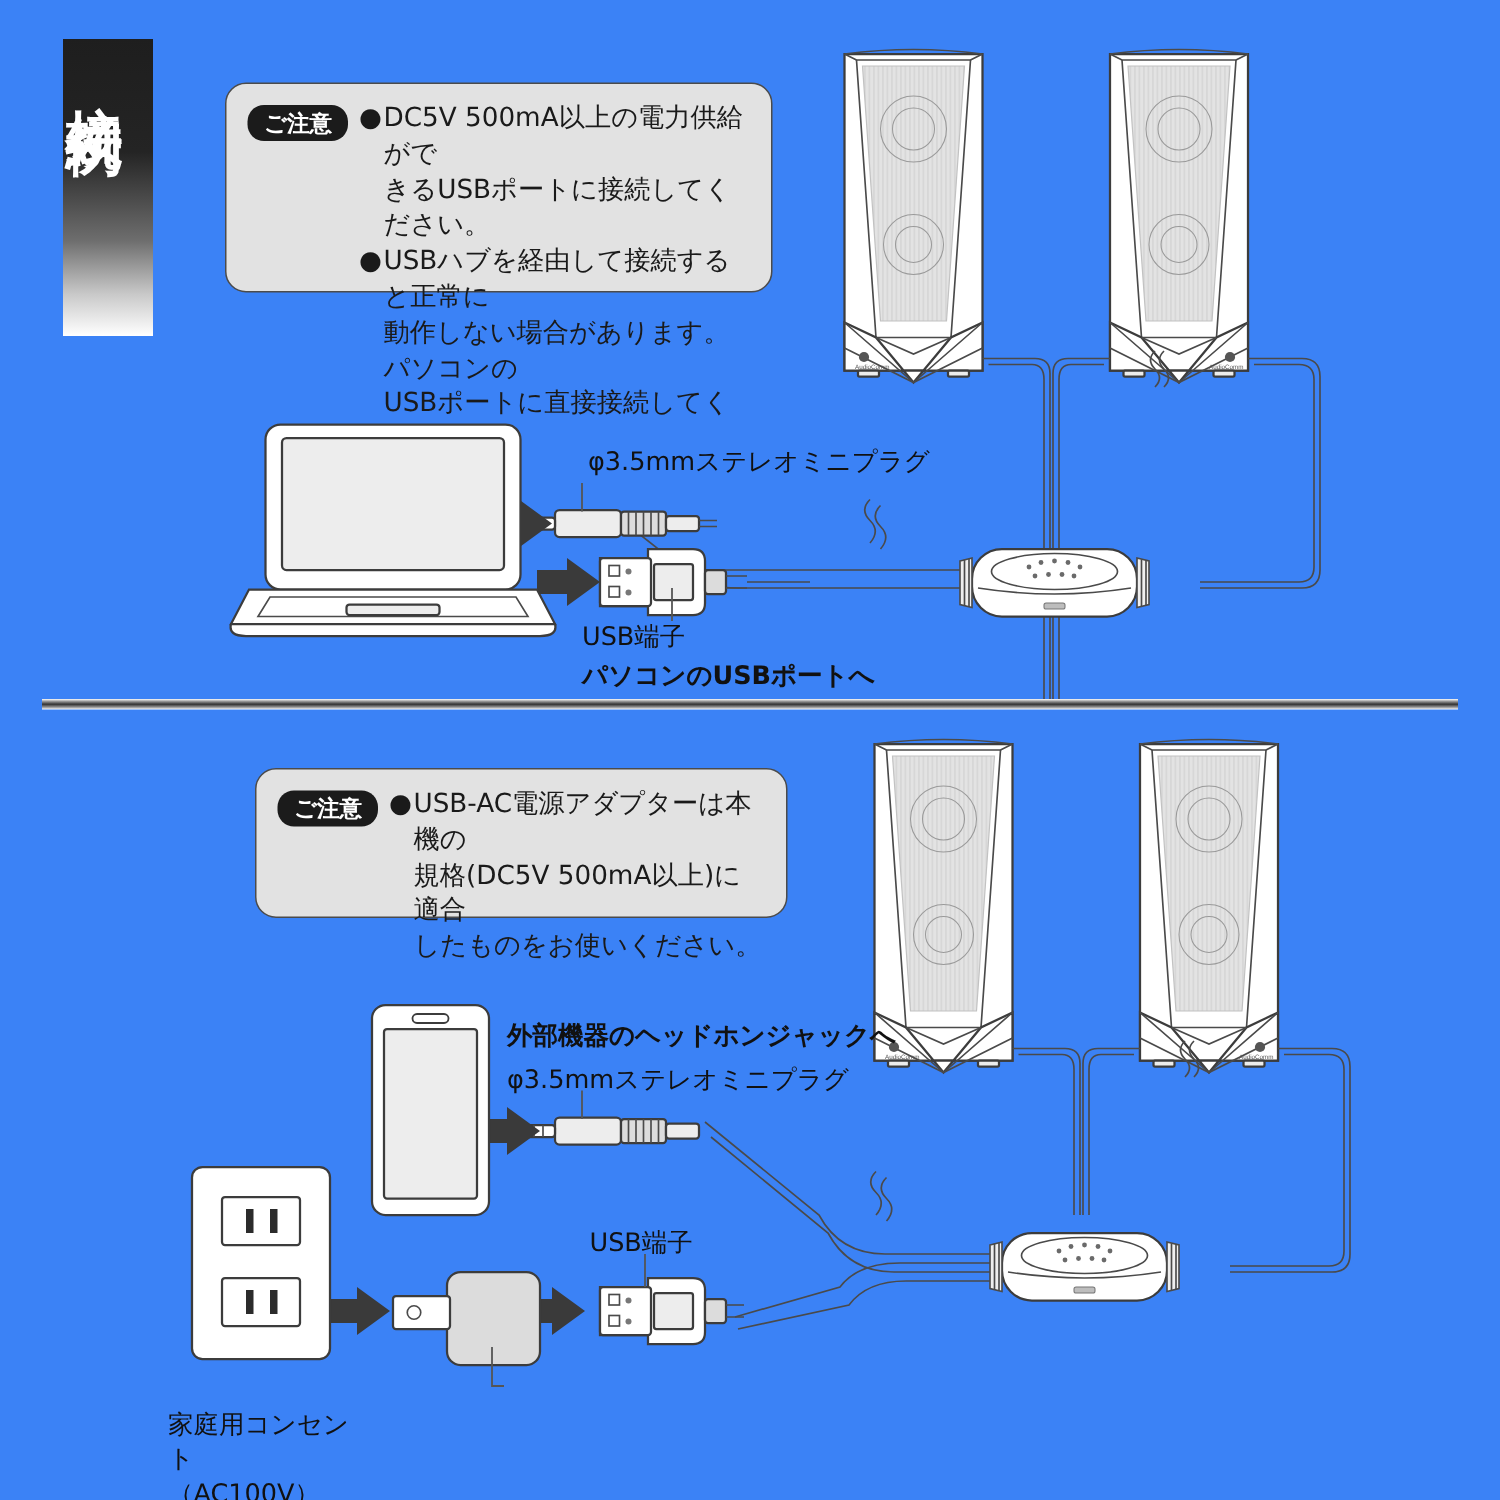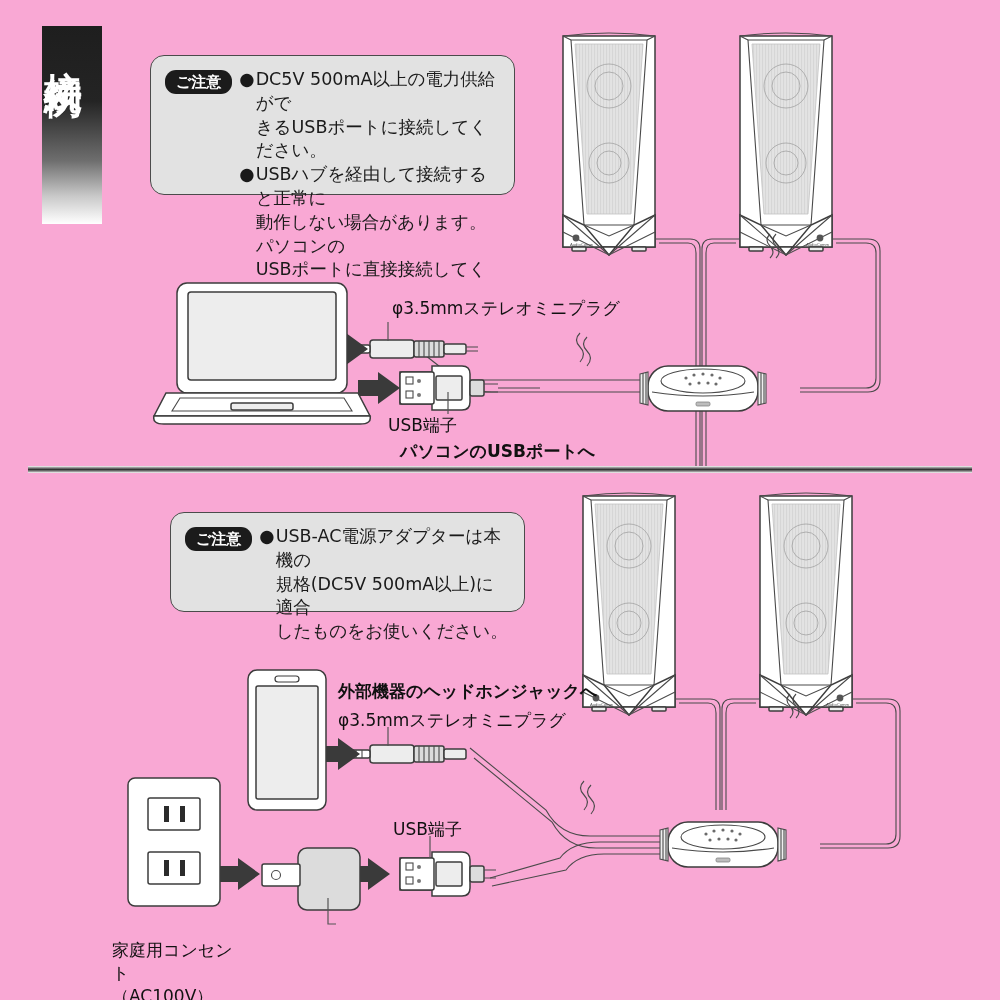--- a/index.html
+++ b/index.html
@@ -1,17 +1,17 @@
 <!DOCTYPE html>
 <html><head>
 <meta charset="utf-8">
 <style>
   html,body{margin:0;padding:0;background:#fff;}
   body{width:1000px;height:1000px;font-family:"Liberation Sans","DejaVu Sans",sans-serif;color:#1a1a1a;}
-  #page{position:relative;width:1000px;height:1000px;overflow:hidden;background:#f9a8d4;}
+  #page{position:relative;width:1000px;height:1000px;overflow:hidden;background:#3b82f6;}
 
   
   .section-tab{
     position:absolute;
     width:60px;
     background:linear-gradient(to bottom,#1e1e1e 0%,#242424 38%,#6e6e6e 68%,#c9c9c9 86%,#ffffff 100%);
   }
   .section-tab .tab-text{
     display:block;
     writing-mode:vertical-rl;
@@ -245,21 +245,21 @@
       <rect class="fill-lt" x="188" y="292" width="148" height="88" rx="3"></rect>
       <path class="fill-wh" d="M166 393 L358 393 L370 416 L154 416 Z"></path>
       <path class="ln-thin" d="M180 398 L344 398 L352 411 L172 411 Z"></path>
       <rect class="fill-lt" x="231" y="403" width="62" height="7" rx="2"></rect>
       <path class="fill-wh" d="M154 416 Q152 424 164 424 L360 424 Q372 424 370 416 Z"></path>
     </g>
   </svg>
 
   <div class="lbl" style="left:392px;top:297px;">φ3.5mmステレオミニプラグ</div>
   <div class="lbl" style="left:388px;top:414px;">USB端子</div>
-  <div class="lbl bold" style="left:400px;top:440px;">パソコンのUSBポートへ</div>
+  <div class="lbl bold" style="left:388px;top:440px;">パソコンのUSBポートへ</div>
 
   <div class="divider" style="left:28px;top:466px;width:944px;"></div>
 
   <div class="caution-box" style="left:170px;top:512px;width:355px;height:100px;">
     <div class="caution-inner">
       <span class="caution-badge">ご注意</span>
       <div class="caution-lines">
         <div class="caution-item">
           <span class="bullet">●</span>
           <span class="txt">USB-AC電源アダプターは本機の

